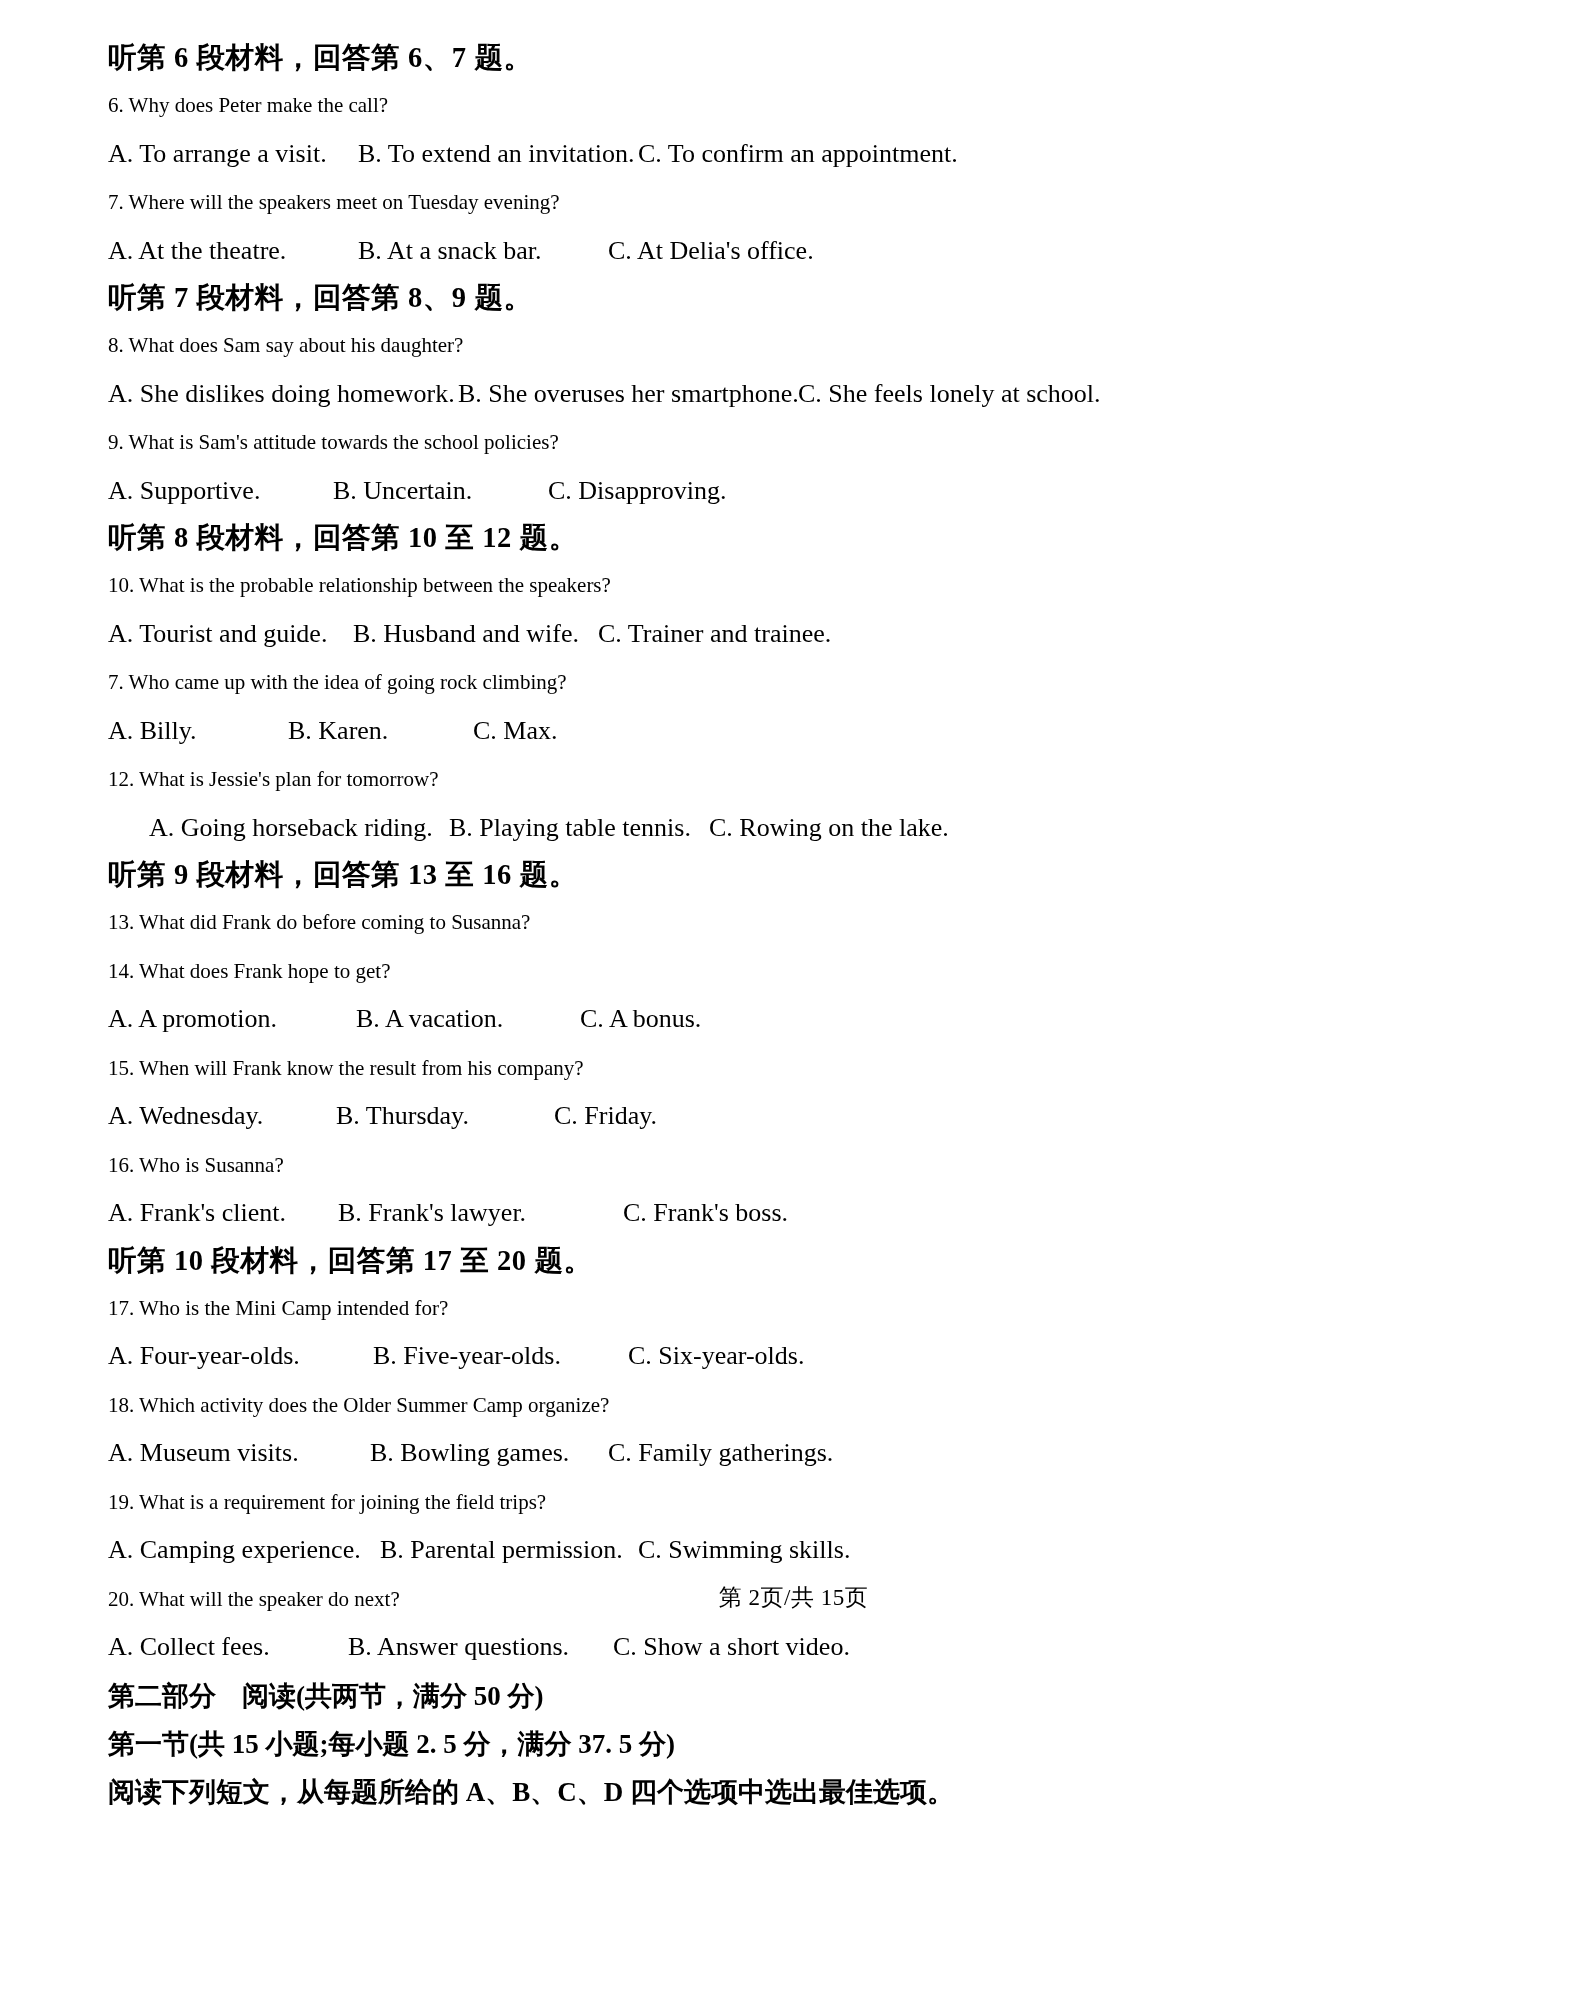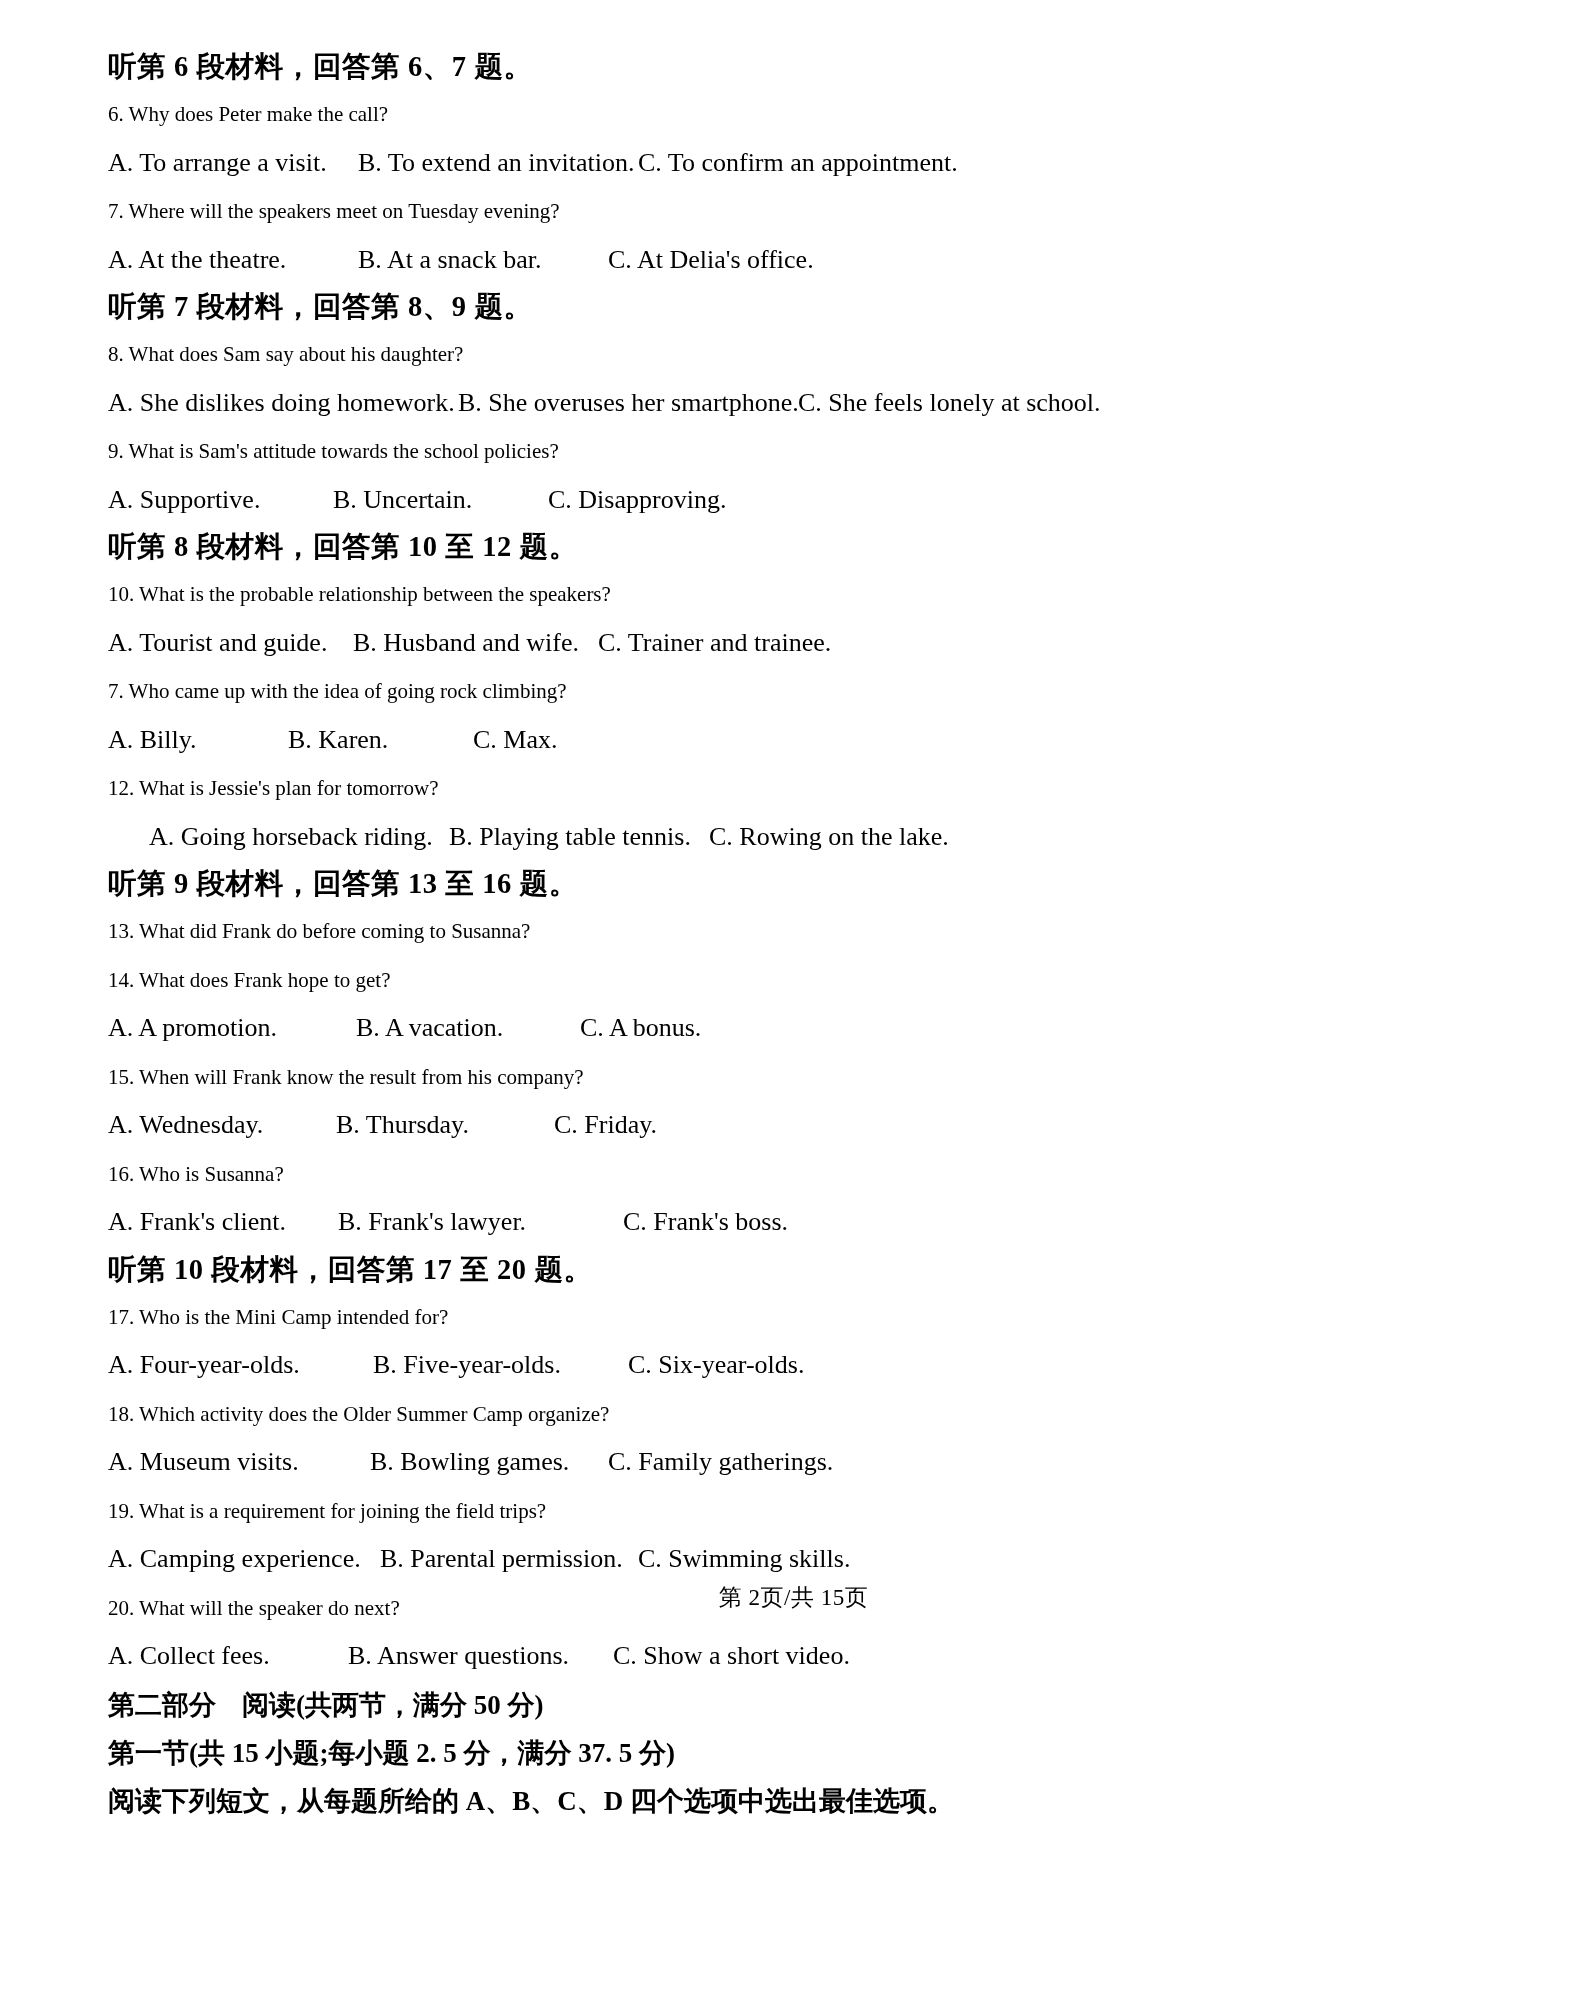--- a/index.html
+++ b/index.html
@@ -15,21 +15,21 @@
     color: #000000;
     overflow: hidden;
   }
   .page {
     position: absolute;
     left: 0;
     top: 0;
     width: 1587px;
     height: 1631px;
     box-sizing: border-box;
-    padding: 44px 120px 0 108px;
+    padding: 35px 120px 0 108px;
   }
 
   
   .section-head {
     font-family: "Liberation Serif", "DejaVu Serif", serif;
     font-weight: bold;
     font-size: 28.5px;
     line-height: 46px;
     letter-spacing: 0.6px;
     margin: 0 0 0 0;

